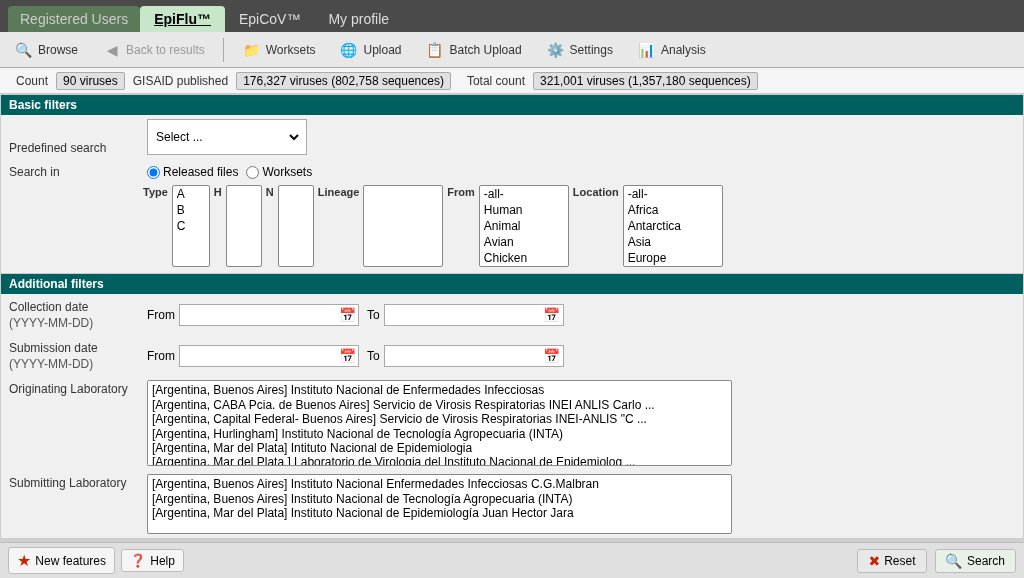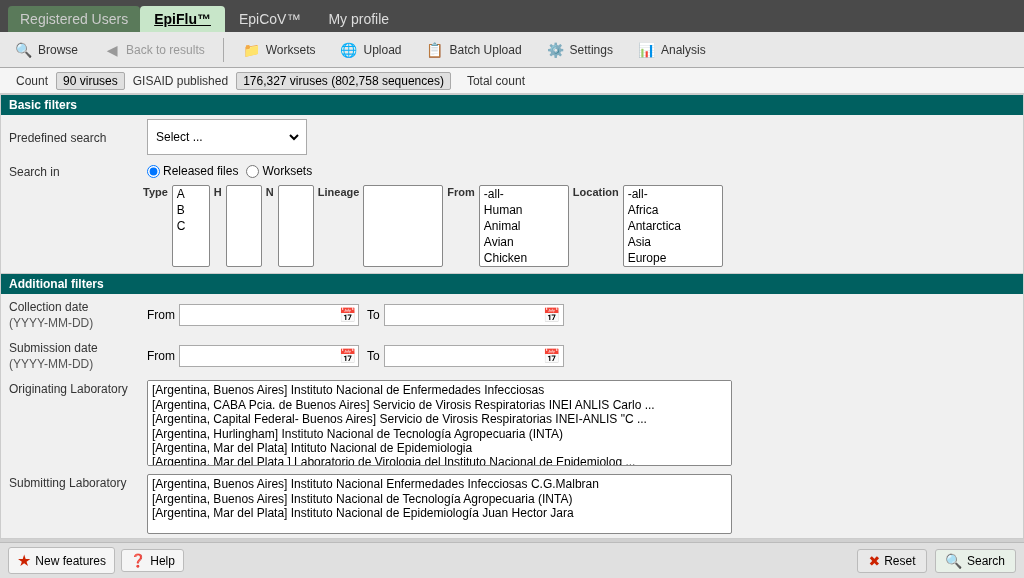--- a/index.html
+++ b/index.html
@@ -21,21 +21,21 @@
     .count-bar { display: flex; background: #f5f5f5; border-bottom: 1px solid #ccc; padding: 3px 16px; align-items: center; gap: 8px; font-size: 12px; height: 26px; }
     .count-label { color: #333; }
     .count-value { background: #e0e0e0; border: 1px solid #aaa; padding: 1px 6px; border-radius: 2px; }
     .count-total { color: #333; margin-left: 8px; }
 
     
     .section-header { background: #006060; color: white; font-weight: bold; padding: 3px 8px; font-size: 12px; }
 
     
     .filter-area { background: #f0f0f0; border: 1px solid #ccc; }
-    .filter-row { display: flex; align-items: center; padding: 4px 8px; gap: 8px; min-height: 24px; }
+    .filter-row { display: flex; align-items: flex-end; padding: 4px 8px; gap: 8px; min-height: 24px; }
     .filter-label { width: 130px; min-width: 130px; color: #333; padding-top: 2px; font-size: 12px; }
     .filter-content { flex: 1; display: flex; align-items: center; gap: 6px; }
 
     
     .select-box { border: 1px solid #aaa; background: white; padding: 2px 4px; width: 160px; height: 36px; font-size: 12px; cursor: pointer; display: flex; align-items: center; justify-content: space-between; }
     .select-box select { width: 100%; border: none; background: transparent; font-size: 12px; outline: none; }
 
     
     .radio-group { display: flex; gap: 8px; align-items: center; }
     .radio-item { display: flex; align-items: center; gap: 3px; }
@@ -120,20 +120,21 @@
     <span>Analysis</span>
   </div>
 </div>
 
 <div class="count-bar">
   <span class="count-label">Count</span>
   <span class="count-value">90 viruses</span>
   <span class="count-label">GISAID published</span>
   <span class="count-value">176,327 viruses (802,758 sequences)</span>
   <span class="count-total">Total count</span>
+  <span class="count-value">321,001 viruses (1,357,180 sequences)</span>
 </div>
 
 <div class="filter-area">
   <div class="section-header">Basic filters</div>
 
   <div class="filter-row">
     <div class="filter-label">Predefined search</div>
     <div class="filter-content">
       <div class="select-box">
         <select>

